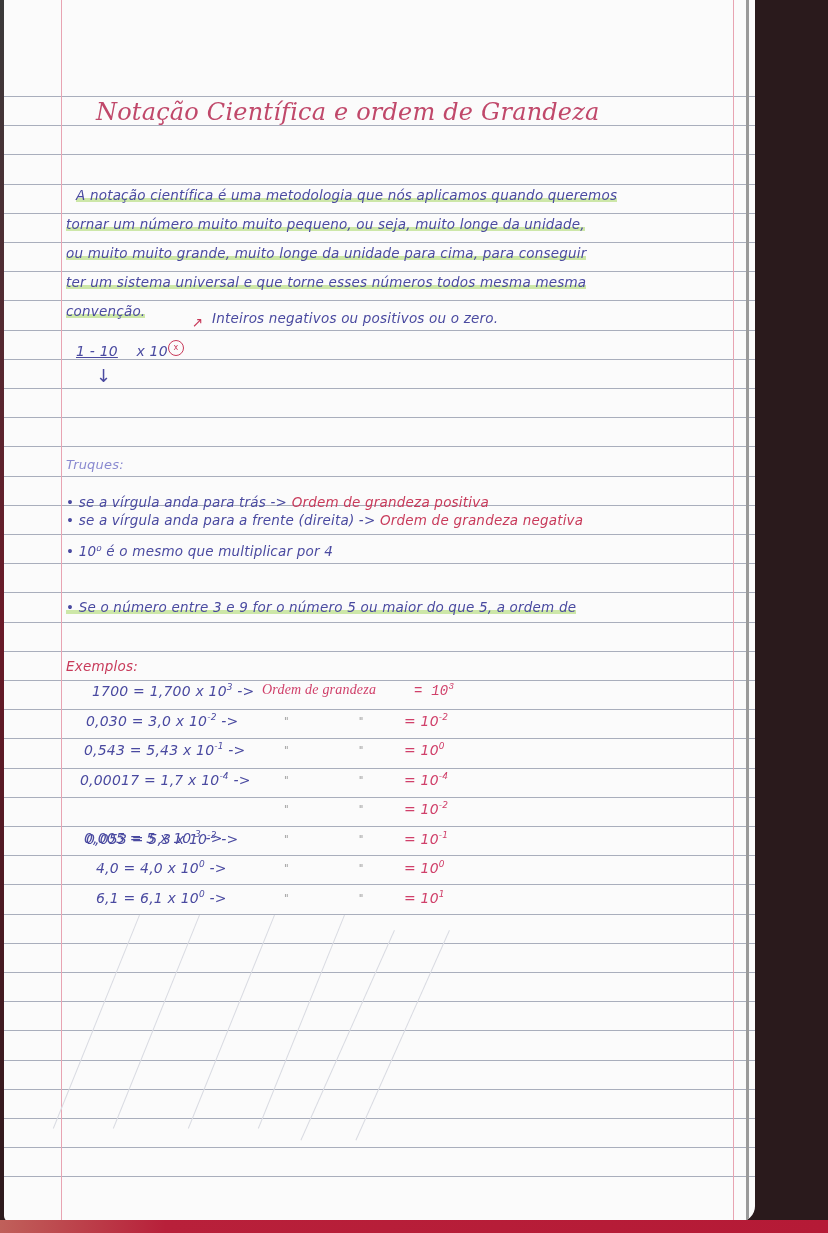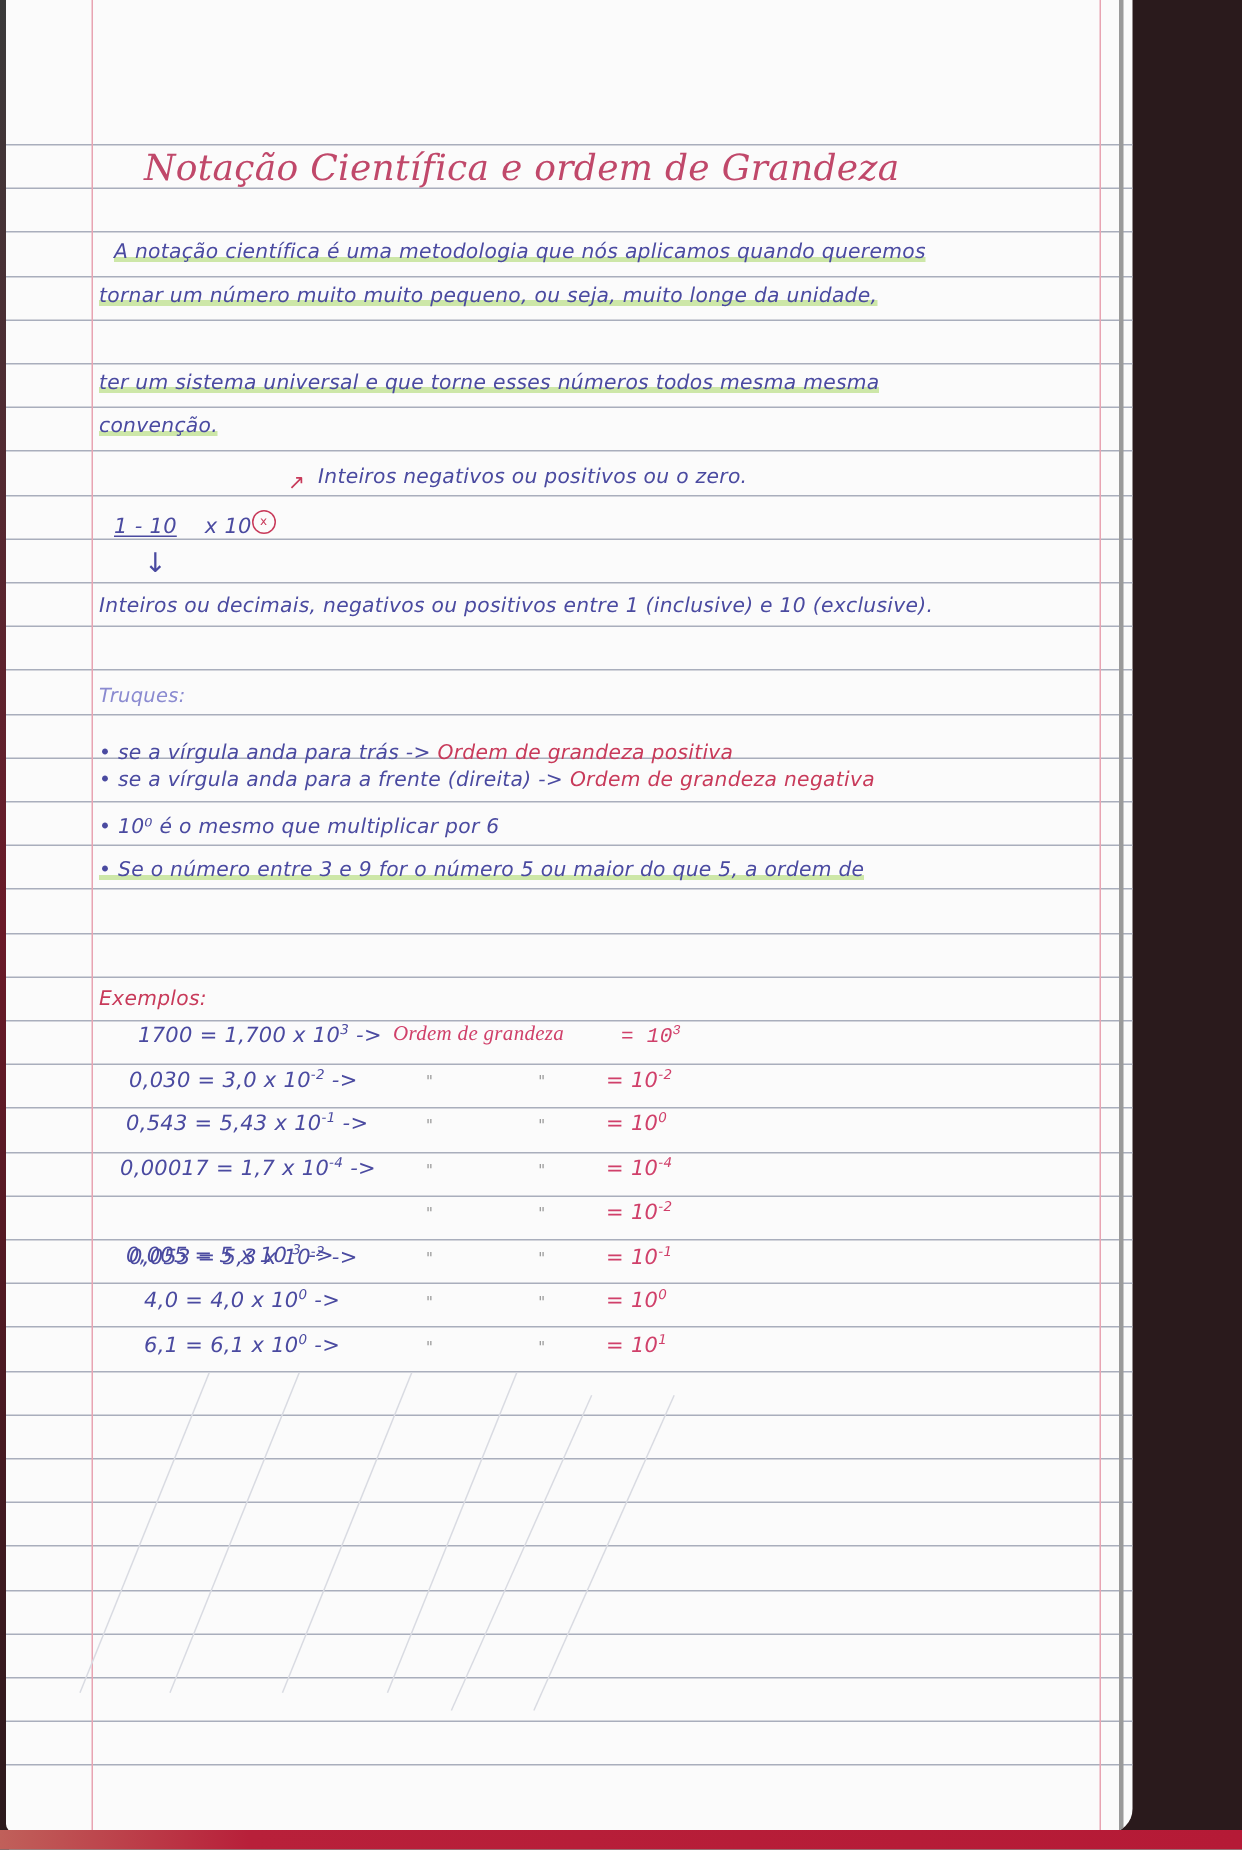--- a/index.html
+++ b/index.html
@@ -49,21 +49,21 @@
       font-style: italic;
       letter-spacing: 0.2px;
     }
     .title {
       left: 92px; top: 98px; font-size: 24px; color: #c0486a;
       font-family: "DejaVu Serif", serif; font-style: italic; font-weight: normal;
     }
     .body {
       font-size: 13.5px; color: #4a4aa0;
     }
-    .hl { background: linear-gradient(180deg, transparent 70%, #cde7a8 70%, #cde7a8 92%, transparent 92%); }
+    .hl { background: linear-gradient(180deg, transparent 70%, #cde7a8 70%, #cde7a8 92%, transparent 92%); margin-top: 27px; }
     .red { color: #c83a5a; }
     .sup { font-size: 9px; vertical-align: super; }
     .ex { font-size: 14px; color: #4a4aa0; }
     .ex .red { color: #d0406a; }
     .margin-mark {
       position: absolute; font-size: 22px; color: #777; font-family: "DejaVu Serif", serif;
     }
     .margin-mark.red { color: #d07070; }
     .under { text-decoration: underline; text-decoration-color: #4a4aa0; }
     .arrow-down { position:absolute; left: 92px; top: 365px; font-size: 18px; color:#4a4aa0; }
@@ -126,42 +126,42 @@
   <div class="diag" style="left:195px; top:915px; transform: rotate(22deg);"></div>
   <div class="diag" style="left:270px; top:915px; transform: rotate(22deg);"></div>
   <div class="diag" style="left:340px; top:915px; transform: rotate(22deg);"></div>
   <div class="diag" style="left:390px; top:930px; transform: rotate(24deg);"></div>
   <div class="diag" style="left:445px; top:930px; transform: rotate(24deg);"></div>
 
   <div class="txt title">Notação Científica e ordem de Grandeza</div>
 
   <div class="txt body hl" style="left:72px; top:160px;">A notação científica é uma metodologia que nós aplicamos quando queremos</div>
   <div class="txt body hl" style="left:62px; top:189px;">tornar um número muito muito pequeno, ou seja, muito longe da unidade,</div>
+  <div class="txt body hl" style="left:62px; top:218px;">ou muito muito grande, muito longe da unidade para cima, para conseguir</div>
   <div class="txt body hl" style="left:62px; top:247px;">ter um sistema universal e que torne esses números todos mesma mesma</div>
   <div class="txt body hl" style="left:62px; top:276px;">convenção.</div>
 
   <div class="txt body" style="left:208px; top:310px;">Inteiros negativos ou positivos ou o zero.</div>
   <div class="txt body" style="left:188px; top:314px; color:#c83a5a;">↗</div>
   <div class="txt body" style="left:72px; top:340px; font-size:14px;">
     <span class="under">1 - 10</span>
     &nbsp;&nbsp;
     <span>x 10</span><span class="circle-x">x</span>
   </div>
   <div class="arrow-down">↓</div>
-  <div class="txt body" style="left:62px; top:396px;">Inteiros ou decimais, negativos ou positivos entre 1 (inclusive) e 10 (exclusive).</div>
 
   <div class="txt body" style="left:62px; top:457px; color:#8a8ad0; font-size:13px;">Truques:</div>
   <div class="txt body" style="left:62px; top:494px;">
     <span>• </span><span>se a vírgula anda para trás -&gt;</span> <span class="red">Ordem de grandeza positiva</span>
   </div>
   <div class="txt body" style="left:62px; top:512px;">
     <span>• </span><span>se a vírgula anda para a frente (direita) -&gt;</span> <span class="red">Ordem de grandeza negativa</span>
   </div>
   <div class="txt body" style="left:62px; top:543px;">
-    <span>• </span><span>10⁰ é o mesmo que multiplicar por 6</span>
+    <span>• </span><span>10⁰ é o mesmo que multiplicar por 4</span>
   </div>
   <div class="txt body hl" style="left:62px; top:572px;">
     <span>• </span><span>Se o número entre 3 e 9 for o número 5 ou maior do que 5, a ordem de</span>
   </div>
 
   <div class="txt" style="left:62px; top:658px; font-size:13.5px; color:#c83a5a;">Exemplos:</div>
 
   <div id="examples">
       <div class="txt ex" style="left: 88px; top: 682px;"><span>1700</span> = <span>1,700 x 10</span><span class="sup">3</span> -&gt; </div>
       <div class="txt ex" style="top: 682px; left: 258px; font-family: Liberation Serif, serif;"><span class="red">Ordem de grandeza</span></div>

